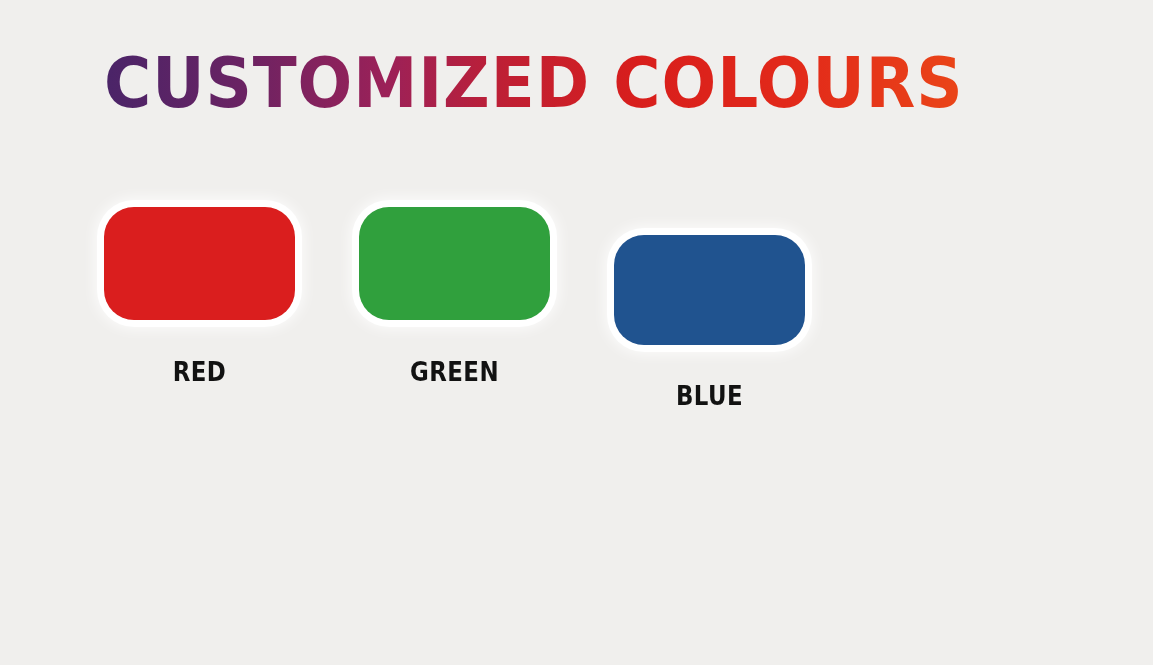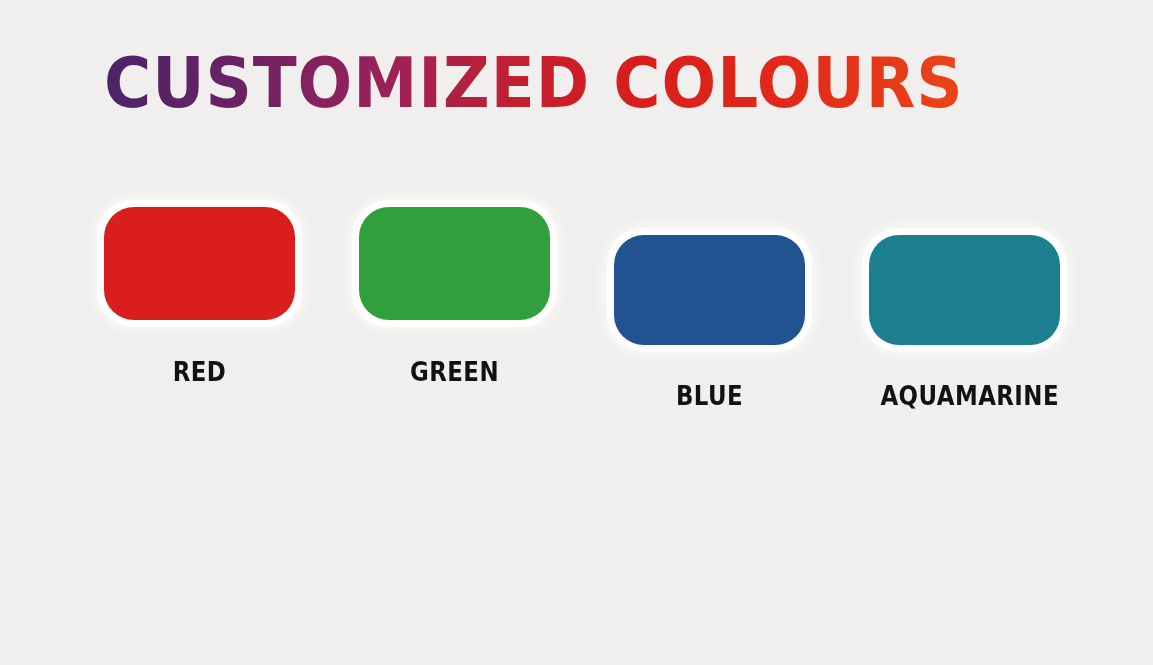--- a/index.html
+++ b/index.html
@@ -125,21 +125,17 @@
     <div class="swatch-cell row-1">
       <div class="swatch-chip" style="background-color: rgb(48, 160, 61);"></div>
       <span class="swatch-label">GREEN</span>
     </div>
 
     <div class="swatch-cell row-2">
       <div class="swatch-chip" style="background-color: rgb(32, 83, 143);"></div>
       <span class="swatch-label">BLUE</span>
     </div>
 
-    <div class="swatch-cell row-2">
-      <div class="swatch-chip" style="background-color: rgb(28, 127, 144);"></div>
-      <span class="swatch-label">AQUAMARINE</span>
-    </div>
 
 
 
   </div>
 </div>
 
 </body></html>

